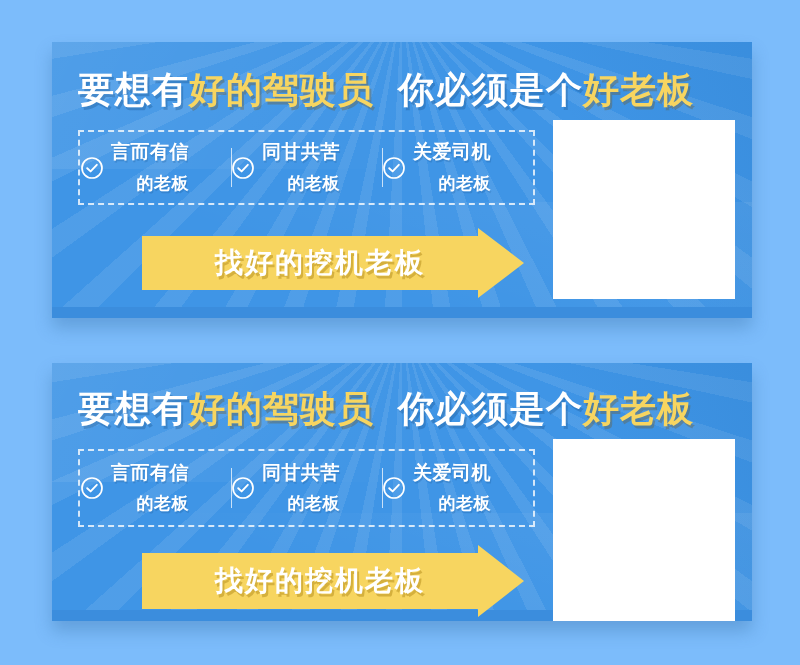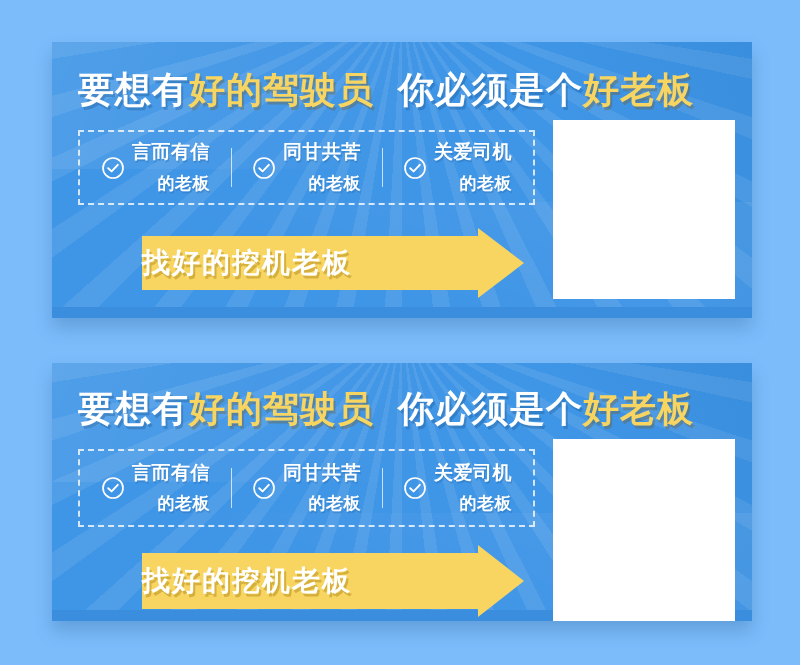--- a/index.html
+++ b/index.html
@@ -105,21 +105,21 @@
     align-items: center;
     box-sizing: border-box;
   }
   .banner--one .features { top: 88px; width: 457px; height: 75px; }
   .banner--two .features { top: 86px; width: 457px; height: 78px; }
 
   .feature {
     flex: 1 1 0;
     display: flex;
     align-items: center;
-    justify-content: center;
+    justify-content: flex-start;
     gap: 7px;
     position: relative;
   }
   .feature + .feature::before {
     content: "";
     position: absolute;
     left: 0;
     top: 11%;
     height: 78%;
     width: 1px;
@@ -164,26 +164,28 @@
     left: 0; top: 0;
     width: 100%; height: 100%;
     display: block;
   }
   .cta-label {
     position: absolute;
     left: 0;
     top: 50%;
     transform: translateY(-50%);
     width: 300px;
+    text-align: center;
     color: #ffffff;
     font-weight: 700;
     font-size: 28px;
     letter-spacing: 2px;
     text-shadow: 2px 3px 0 rgba(170, 130, 20, 0.45);
     pointer-events: none;
+    padding-left: 28px;
   }
 
   
   .qr-box {
     position: absolute;
     background: #ffffff;
   }
   .banner--one .qr-box { left: 501px; top: 78px; width: 182px; height: 179px; }
   .banner--two .qr-box { left: 501px; top: 76px; width: 182px; height: 182px; }
 </style>

